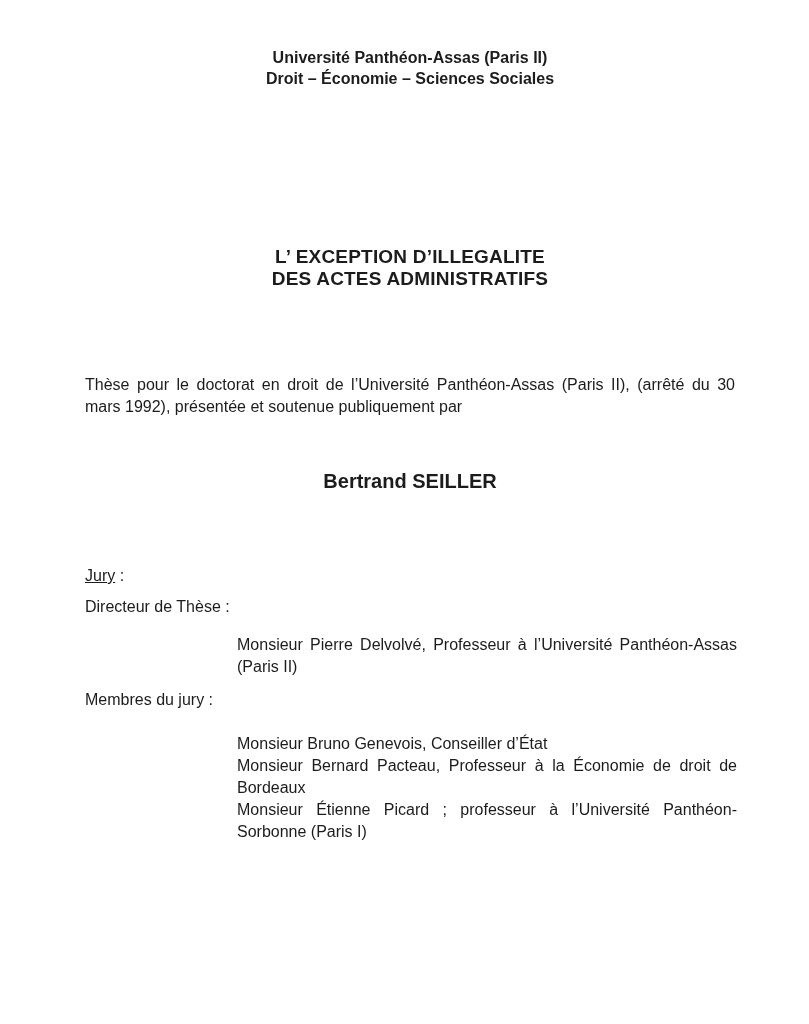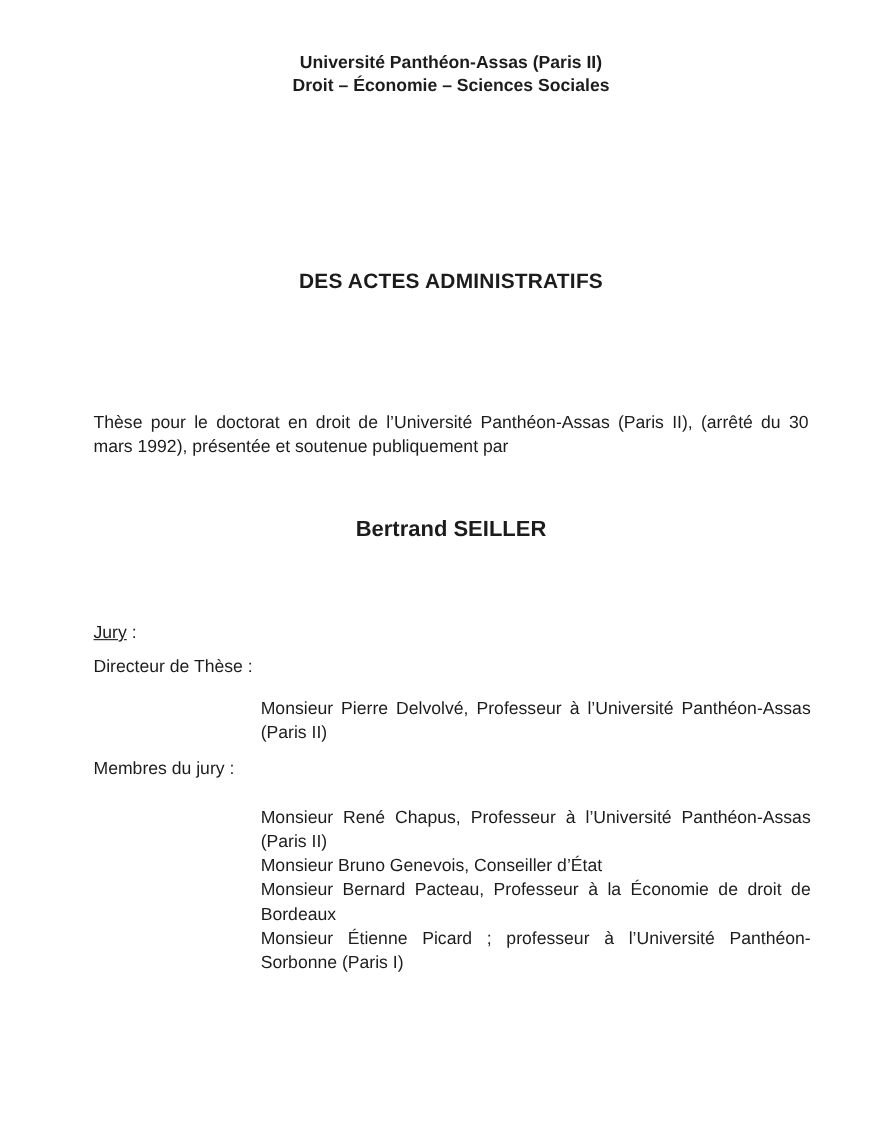--- a/index.html
+++ b/index.html
@@ -74,38 +74,38 @@
 <body>
 
 <div class="page">
 
   <div class="abs centered-block institution bold">
     <div>Université Panthéon-Assas (Paris II)</div>
     <div>Droit – Économie – Sciences Sociales</div>
   </div>
 
   <div class="abs centered-block main-title bold">
+    <div>L’ EXCEPTION D’ILLEGALITE</div>
     <div>DES ACTES ADMINISTRATIFS</div>
   </div>
 
   <div class="abs thesis-statement">Thèse pour le doctorat en droit de l’Université Panthéon-Assas (Paris II), (arrêté du 30 mars 1992), présentée et soutenue publiquement par</div>
 
   <div class="abs centered-block author bold">Bertrand SEILLER</div>
 
   <div class="abs jury-label">
     <span class="underlined">Jury</span><span> :</span>
   </div>
 
   <div class="abs director-heading">Directeur de Thèse :</div>
 
   <div class="abs director-entry">Monsieur Pierre Delvolvé, Professeur à l’Université Panthéon-Assas (Paris II)</div>
 
   <div class="abs members-heading">Membres du jury :</div>
 
   <div class="abs members-list">
-    <p>Monsieur René Chapus, Professeur à l’Université Panthéon-Assas (Paris II)</p>
     <p>Monsieur Bruno Genevois, Conseiller d’État</p>
     <p>Monsieur Bernard Pacteau, Professeur à la Économie de droit de Bordeaux</p>
     <p>Monsieur Étienne Picard ; professeur à l’Université Panthéon-Sorbonne (Paris I)</p>
   </div>
 
 
 </div>
 
 </body></html>

